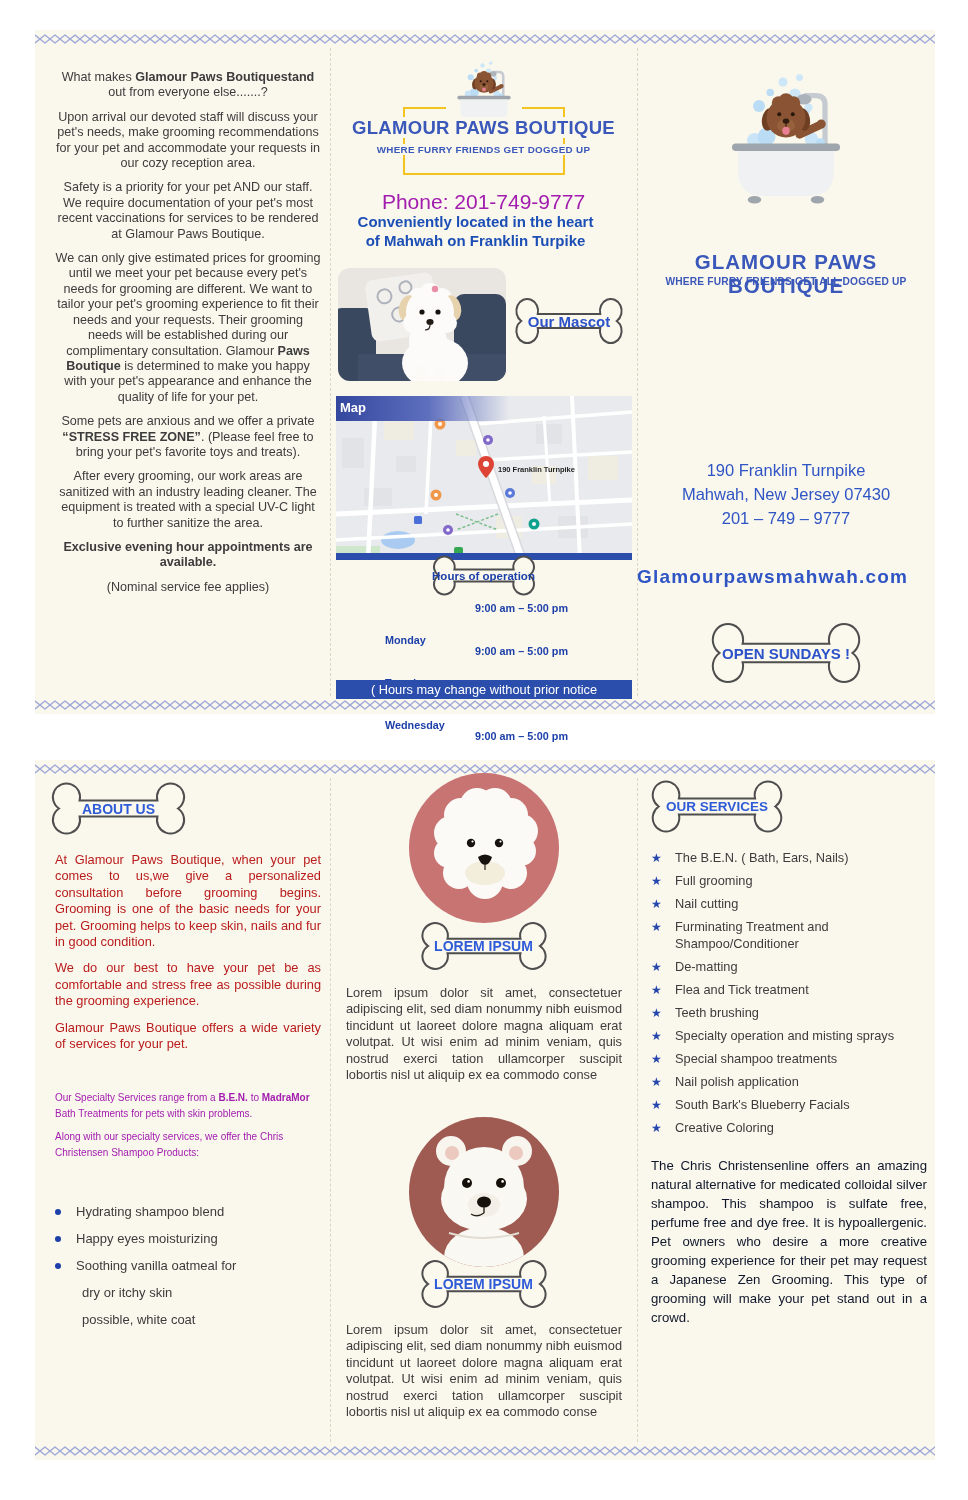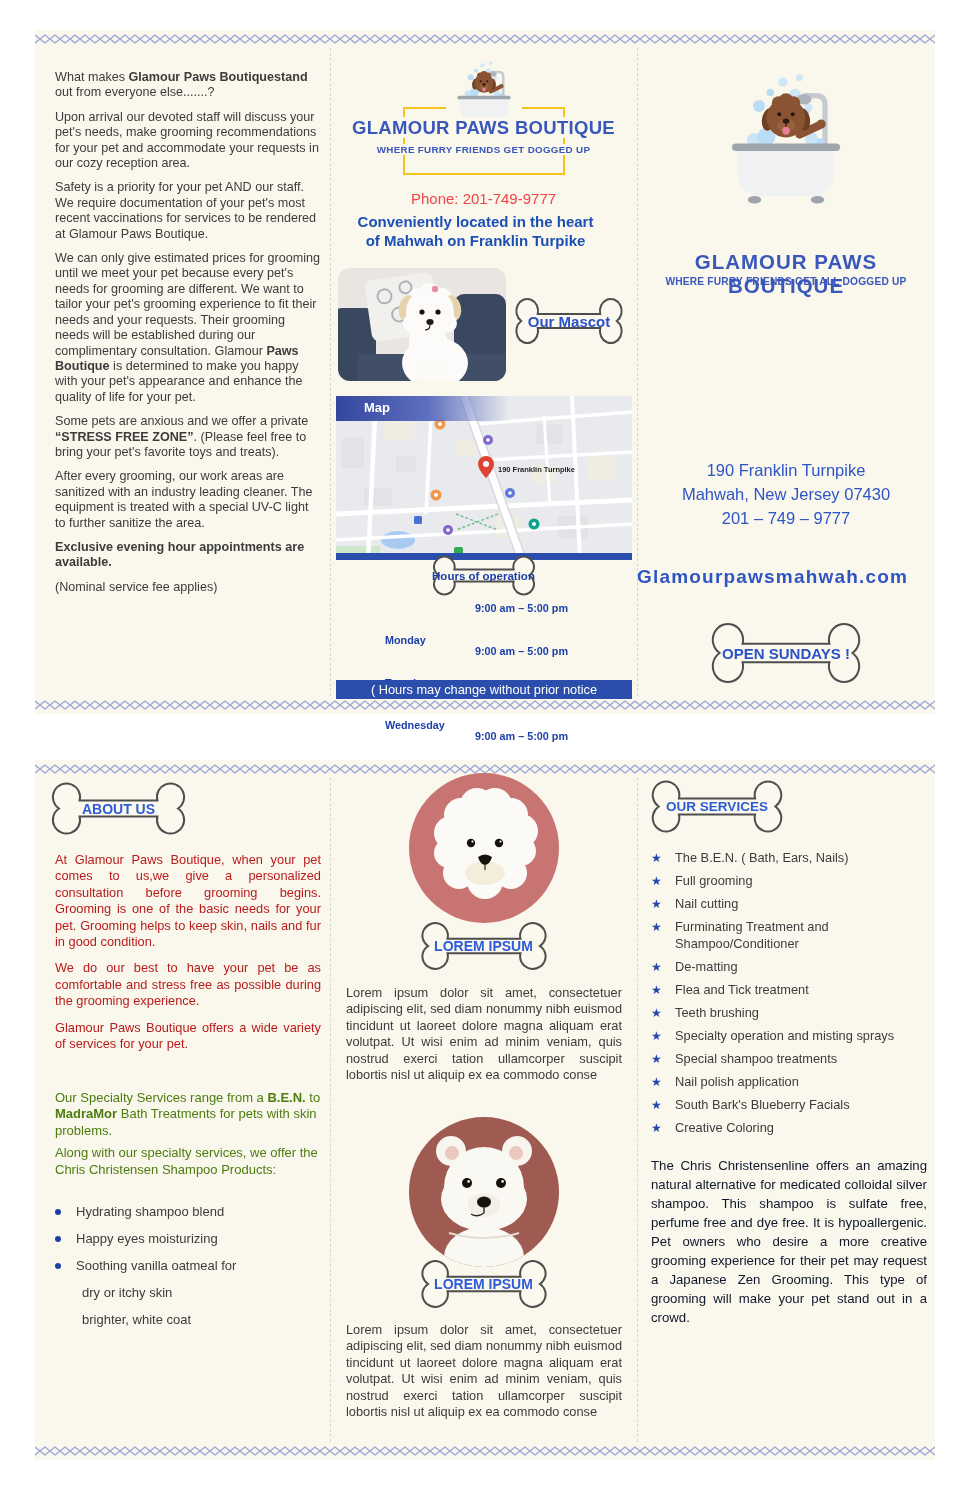--- a/index.html
+++ b/index.html
@@ -19,39 +19,39 @@
   .pr{left:602px;width:298px;}
   .bb{font-weight:bold;}
 
   
   .bone{position:absolute;}
   .bone svg{position:absolute;left:0;top:0;width:100%;height:100%;}
   .bone .blabel{position:absolute;inset:0;display:flex;align-items:center;justify-content:center;font-weight:bold;color:#2B52C8;white-space:nowrap;}
 
   
   .intro{position:absolute;left:20px;top:40px;width:266px;font-size:12.6px;line-height:15.4px;color:#3C3C3C;text-align:left;}
-  .intro p{margin:0 0 9px 0;}
+  .intro p{margin:0 0 9px 0;text-align:center;}
 
   
   .logo-tub{position:absolute;left:50%;transform:translateX(-50%);top:28px;width:76px;height:70px;background:#FAF7ED;z-index:2;display:flex;align-items:center;justify-content:center;}
   .logo-tub svg{width:74px;height:67px;}
   .logo-frame{position:absolute;left:50%;transform:translateX(-50%);top:77px;width:158px;height:64px;border:2px solid #F2C41D;z-index:1;}
   .logo-title{position:absolute;left:0;right:0;top:87px;text-align:center;z-index:3;}
   .logo-title span{background:#FAF7ED;padding:0 5px;font-size:18.5px;font-weight:bold;color:#3A57BA;letter-spacing:.3px;}
   .logo-sub{position:absolute;left:0;right:0;top:109px;text-align:center;z-index:3;}
   .logo-sub span{background:#FAF7ED;padding:0 4px;font-size:9.8px;font-weight:bold;color:#3A57BA;letter-spacing:.3px;}
-  .phone{position:absolute;left:0;right:0;top:160px;text-align:center;font-size:15px;color:#ef4444;}
+  .phone{position:absolute;left:0;right:0;top:160px;text-align:center;font-size:21px;color:#a21caf;}
   .located{position:absolute;left:0;right:16px;top:182px;text-align:center;font-size:15px;font-weight:bold;color:#1C4FB5;line-height:19px;}
   .mascot-photo{position:absolute;left:8px;top:238px;width:168px;height:113px;border-radius:12px;overflow:hidden;}
   .mascot-photo svg{display:block;width:100%;height:100%;}
   .bone-mascot{left:180px;top:266px;width:118px;height:50px;}
   .bone-mascot .blabel{font-size:15px;}
   .map{position:absolute;left:6px;top:366px;width:296px;height:164px;overflow:hidden;}
   .map > svg{position:absolute;inset:0;width:100%;height:100%;}
-  .map-head{position:absolute;top:0;left:0;height:25px;width:78%;background:linear-gradient(90deg,#33479E 0%,#5E6FBE 40%,rgba(232,234,237,0) 75%);color:#FFFFFF;font-weight:bold;font-size:13px;line-height:24px;padding-left:28px;box-sizing:border-box;}
+  .map-head{position:absolute;top:0;left:0;height:25px;width:78%;background:linear-gradient(90deg,#33479E 0%,#5E6FBE 40%,rgba(232,234,237,0) 75%);color:#FFFFFF;font-weight:bold;font-size:13px;line-height:24px;padding-left:4px;box-sizing:border-box;}
   .map-foot{position:absolute;bottom:0;left:0;right:0;height:7px;background:#2B4EAD;}
   .bone-hours{left:50%;transform:translateX(-50%);top:524px;width:112px;height:43px;}
   .bone-hours .blabel{font-size:11.5px;color:#1C3FA8;}
   .hours-list{position:absolute;left:55px;top:573px;font-size:10.8px;line-height:10.6px;font-weight:bold;color:#1C3FA8;}
   .hrow{display:flex;}
   .hday{width:90px;margin-top:32px;}
   .notice{position:absolute;left:6px;top:650px;width:296px;height:19px;background:#2B4EAD;color:#FFFFFF;font-size:12.8px;line-height:19px;text-align:center;}
 
   
   .cover-tub{position:absolute;left:50%;transform:translateX(-50%);top:40px;width:150px;height:138px;}
@@ -61,21 +61,21 @@
   .cover-addr{position:absolute;left:0;right:0;top:428px;text-align:center;font-size:16.5px;color:#2F55C4;line-height:24px;}
   .cover-web{position:absolute;left:0;right:0;top:536px;font-size:19px;font-weight:bold;color:#2F55C4;letter-spacing:1.2px;}
   .bone-sundays{left:50%;transform:translateX(-50%);top:590px;width:164px;height:66px;}
   .bone-sundays .blabel{font-size:15px;}
 
   
   .bone-about{left:10px;top:20px;width:147px;height:57px;}
   .bone-about .blabel{font-size:14px;color:#2E5BD8;}
   .about-text{position:absolute;left:20px;top:92px;width:266px;font-size:12.8px;line-height:16.4px;color:#b91c1c;text-align:justify;}
   .about-text p{margin:0 0 10px 0;}
-  .spec-text{position:absolute;left:20px;top:330px;width:266px;font-size:13px;line-height:16.4px;color:#4d7c0f;text-align:left;}
+  .spec-text{position:absolute;left:20px;top:330px;width:266px;font-size:10px;line-height:16.4px;color:#a21caf;text-align:left;}
   .spec-text p{margin:0 0 6px 0;}
   .blist{position:absolute;left:20px;top:438px;width:272px;font-size:13px;color:#3C3C3C;}
   .brow{height:27px;display:flex;align-items:center;}
   .brow .dot{width:6px;height:6px;border-radius:50%;background:#1C3FA8;margin-right:15px;flex:0 0 6px;}
   .brow.cont{padding-left:27px;}
 
   
   .circ{position:absolute;left:50%;transform:translateX(-50%);width:150px;height:150px;border-radius:50%;overflow:hidden;}
   .circ svg{display:block;width:100%;height:100%;}
   .c1{top:13px;}.c2{top:357px;}
@@ -367,21 +367,21 @@
             <span>Happy eyes moisturizing</span>
           </div>
         <div class="brow">
             <span class="dot"></span>
             <span>Soothing vanilla oatmeal for</span>
           </div>
         <div class="brow cont">
             <span>dry or itchy skin</span>
           </div>
         <div class="brow cont">
-            <span>brighter, white coat</span>
+            <span>possible, white coat</span>
           </div>
       </div>
     </div>
 
     <div class="panel pm">
       <div class="circ c1">
         <svg viewBox="0 0 150 150">
           <rect width="150" height="150" fill="#C87473"></rect>
           <circle cx="42" cy="60" r="17" fill="#FBFAF6"></circle>
             <circle cx="52" cy="42" r="17" fill="#FBFAF6"></circle>

